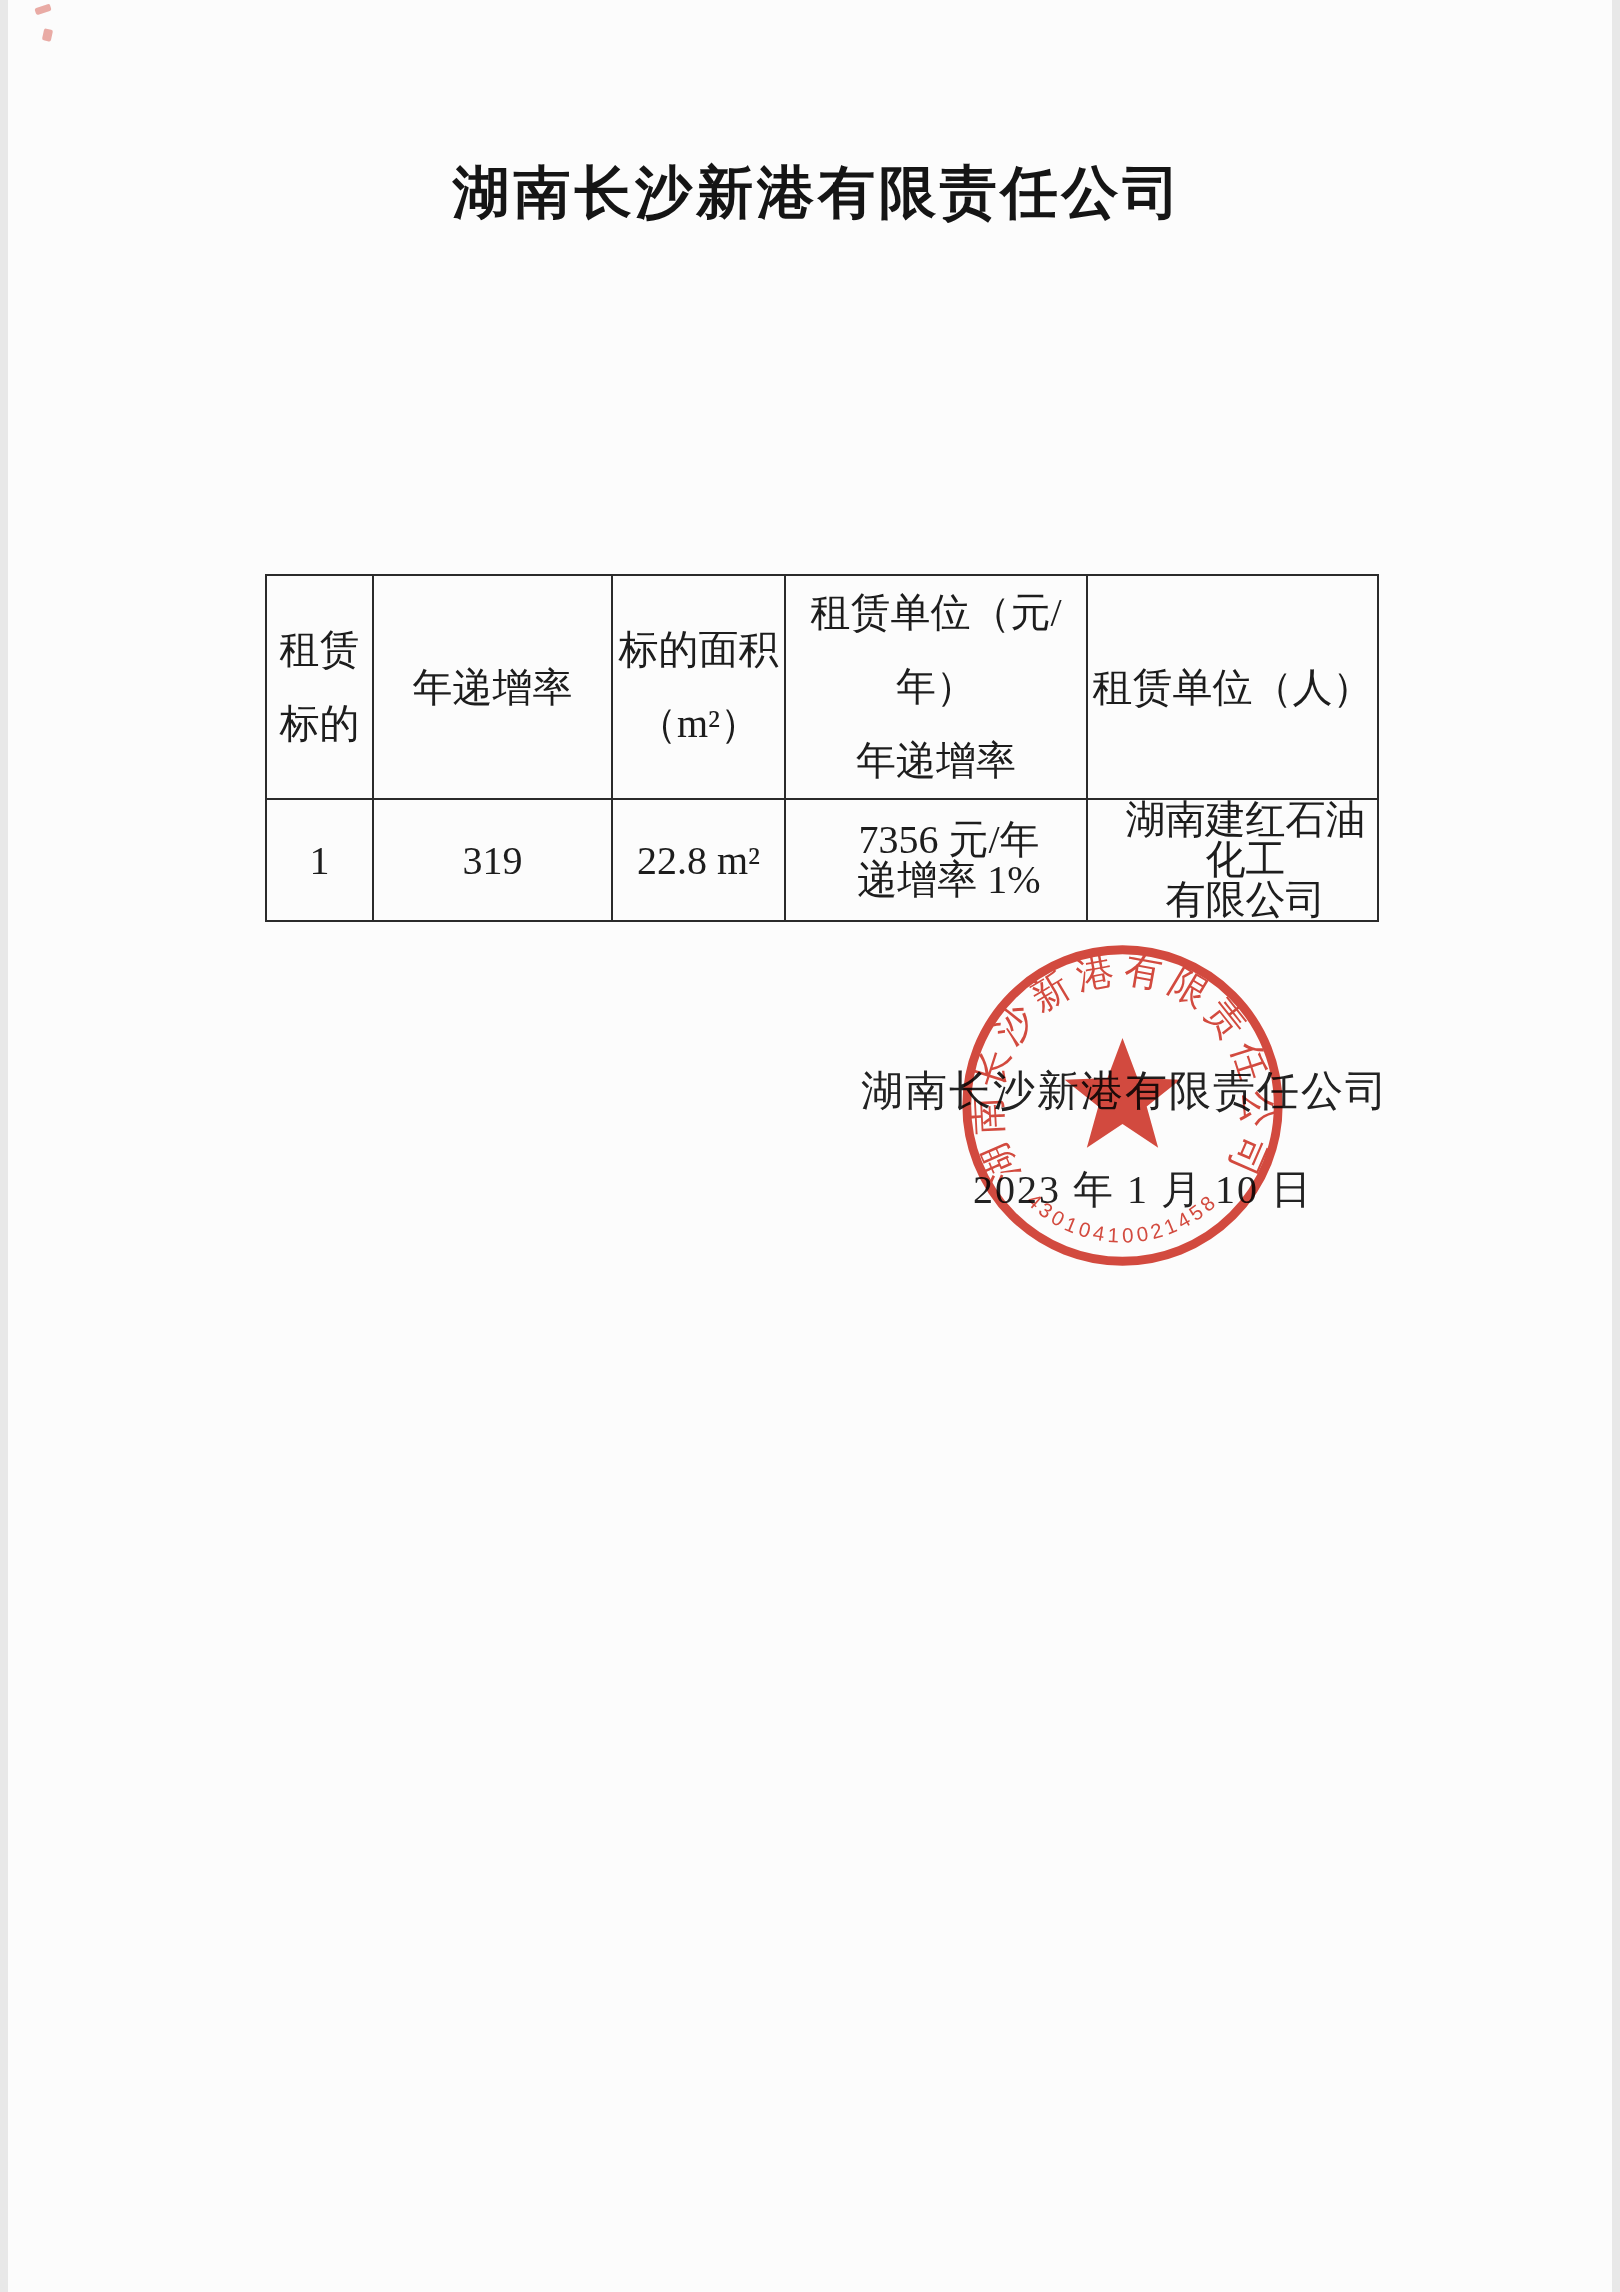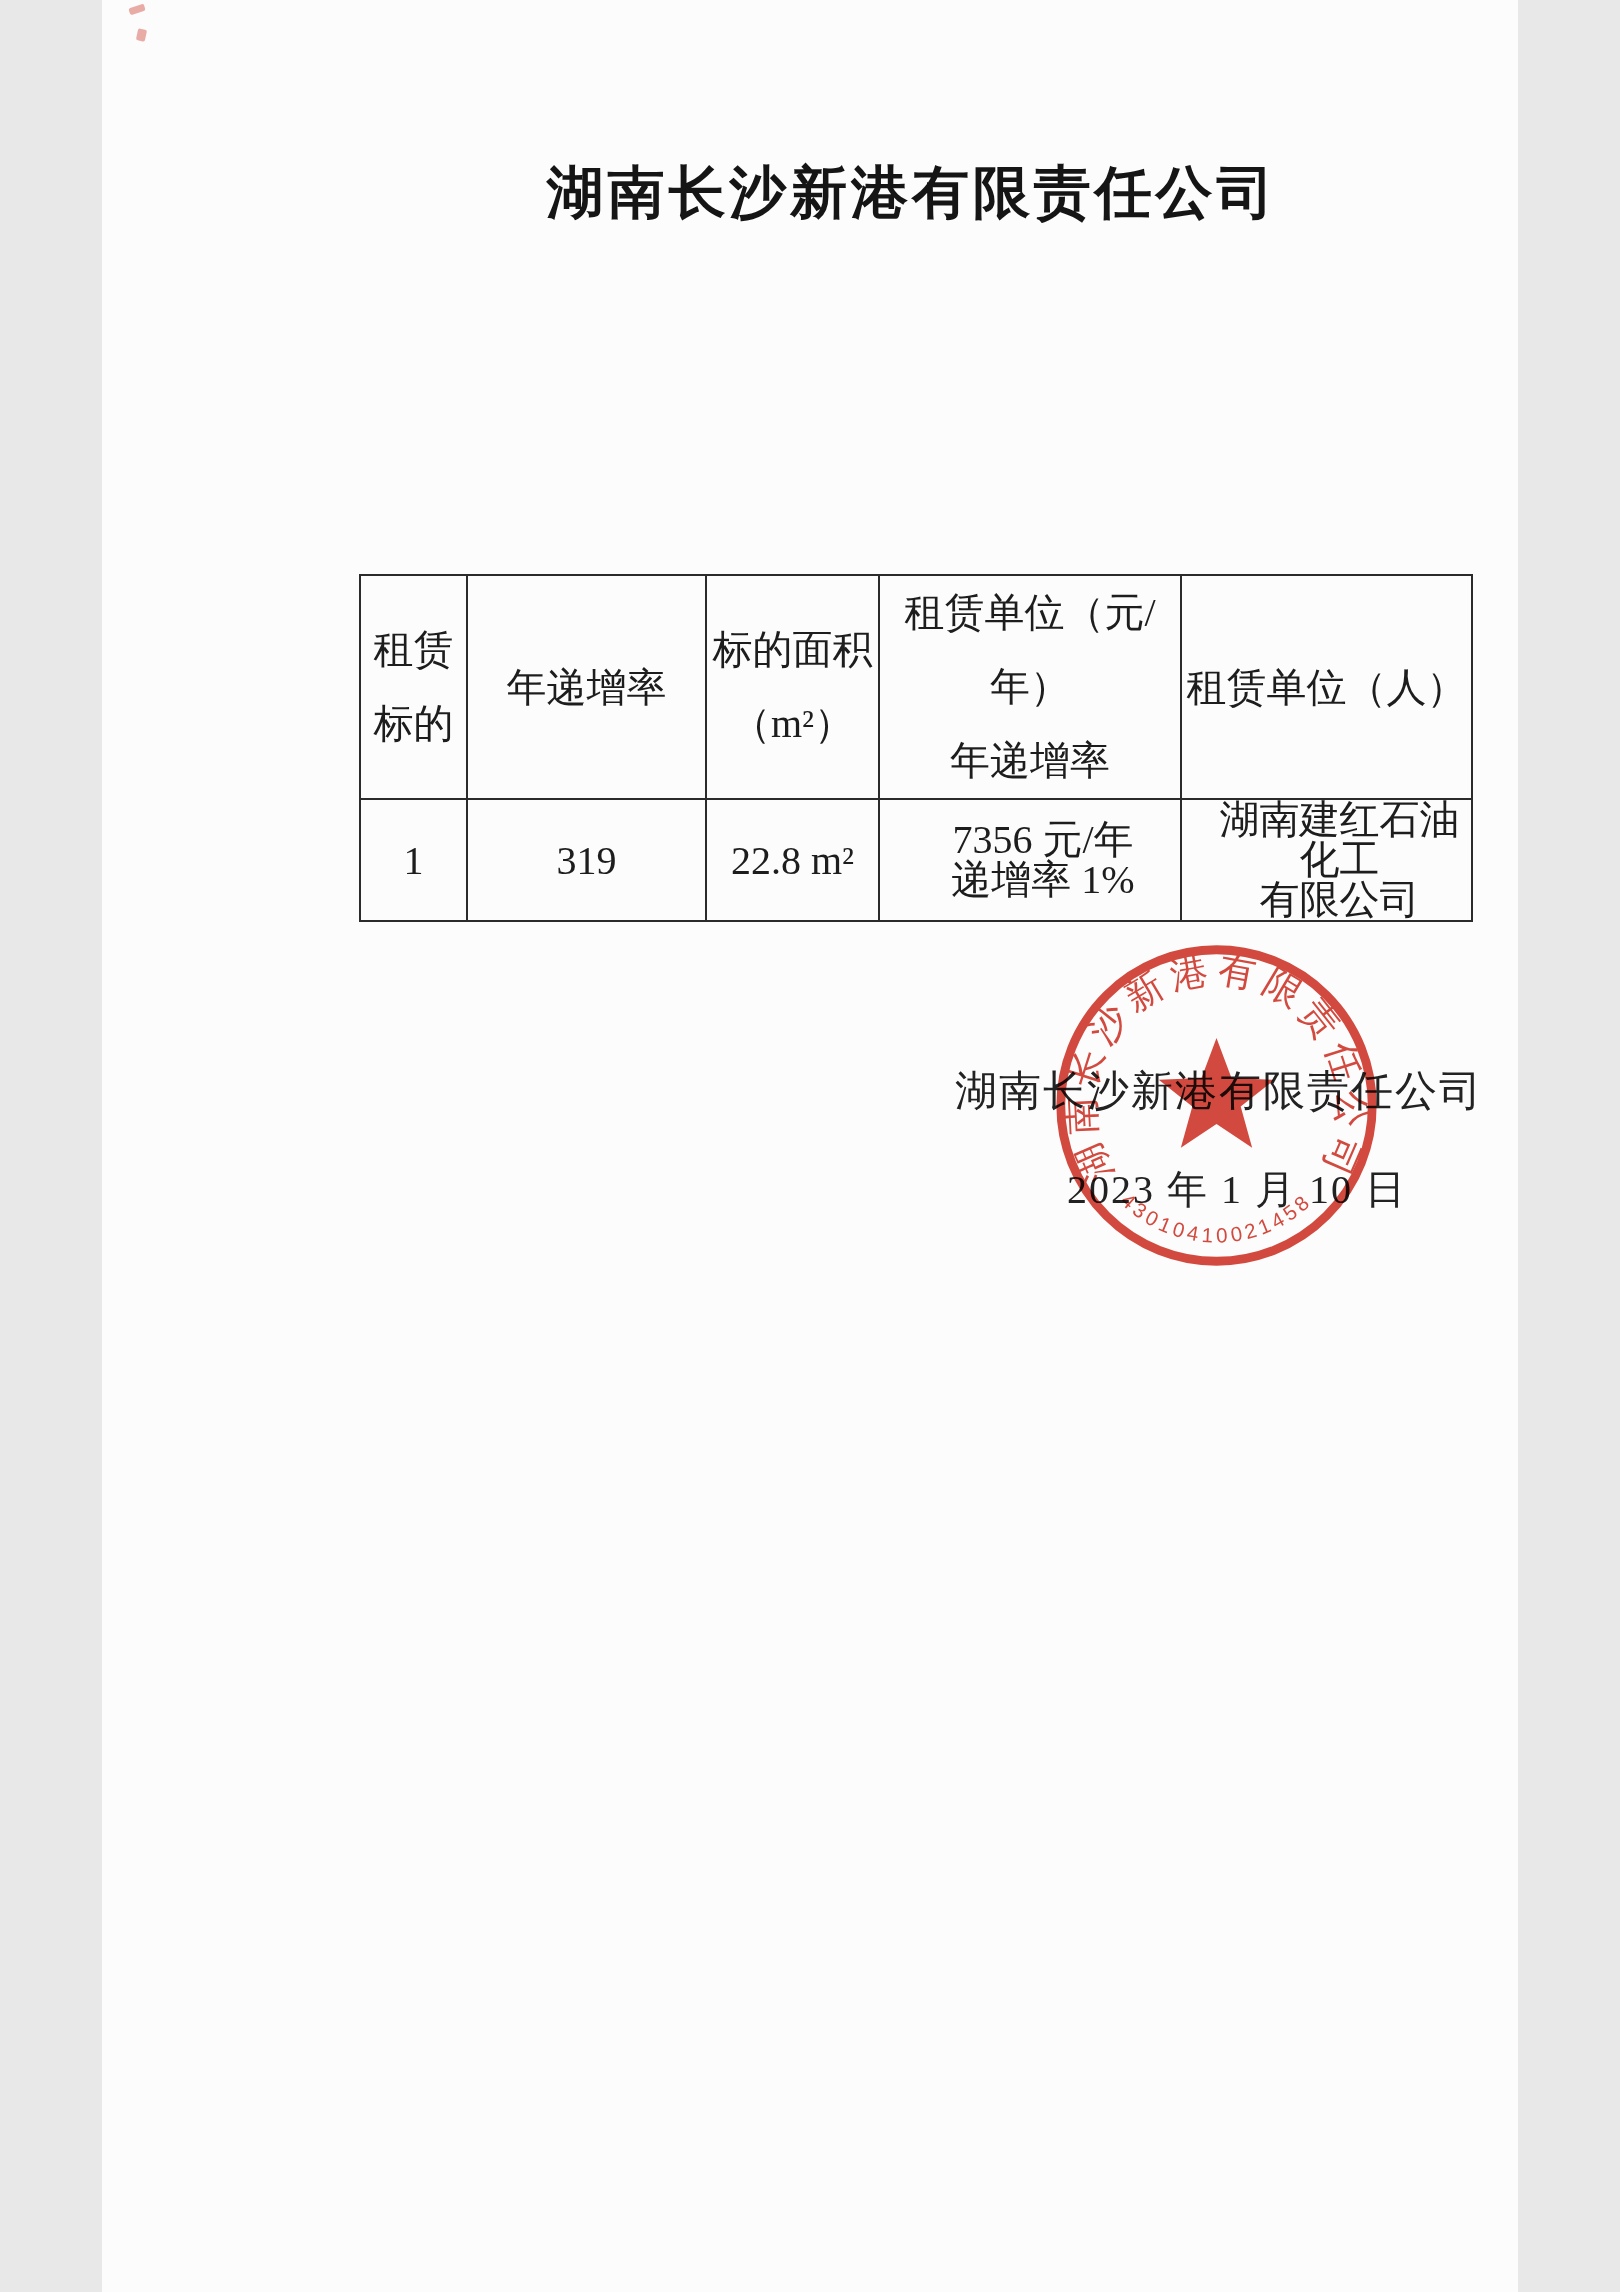--- a/index.html
+++ b/index.html
@@ -1,19 +1,19 @@
 <!DOCTYPE html>
 <html><head>
 <meta charset="utf-8">
 <style>
   html, body { margin: 0; padding: 0; }
   body { background: #e8e8e8; }
   .page {
     position: relative;
-    width: 1416px;
+    width: 1604px;
     height: 2293px;
     margin: 0 auto;
     background: #fcfcfc;
     font-family: "Liberation Serif", "DejaVu Serif", serif;
     color: #1f1f1f;
     overflow: hidden;
   }
   .title-block {
     position: absolute;
     left: 0; top: 157px;

